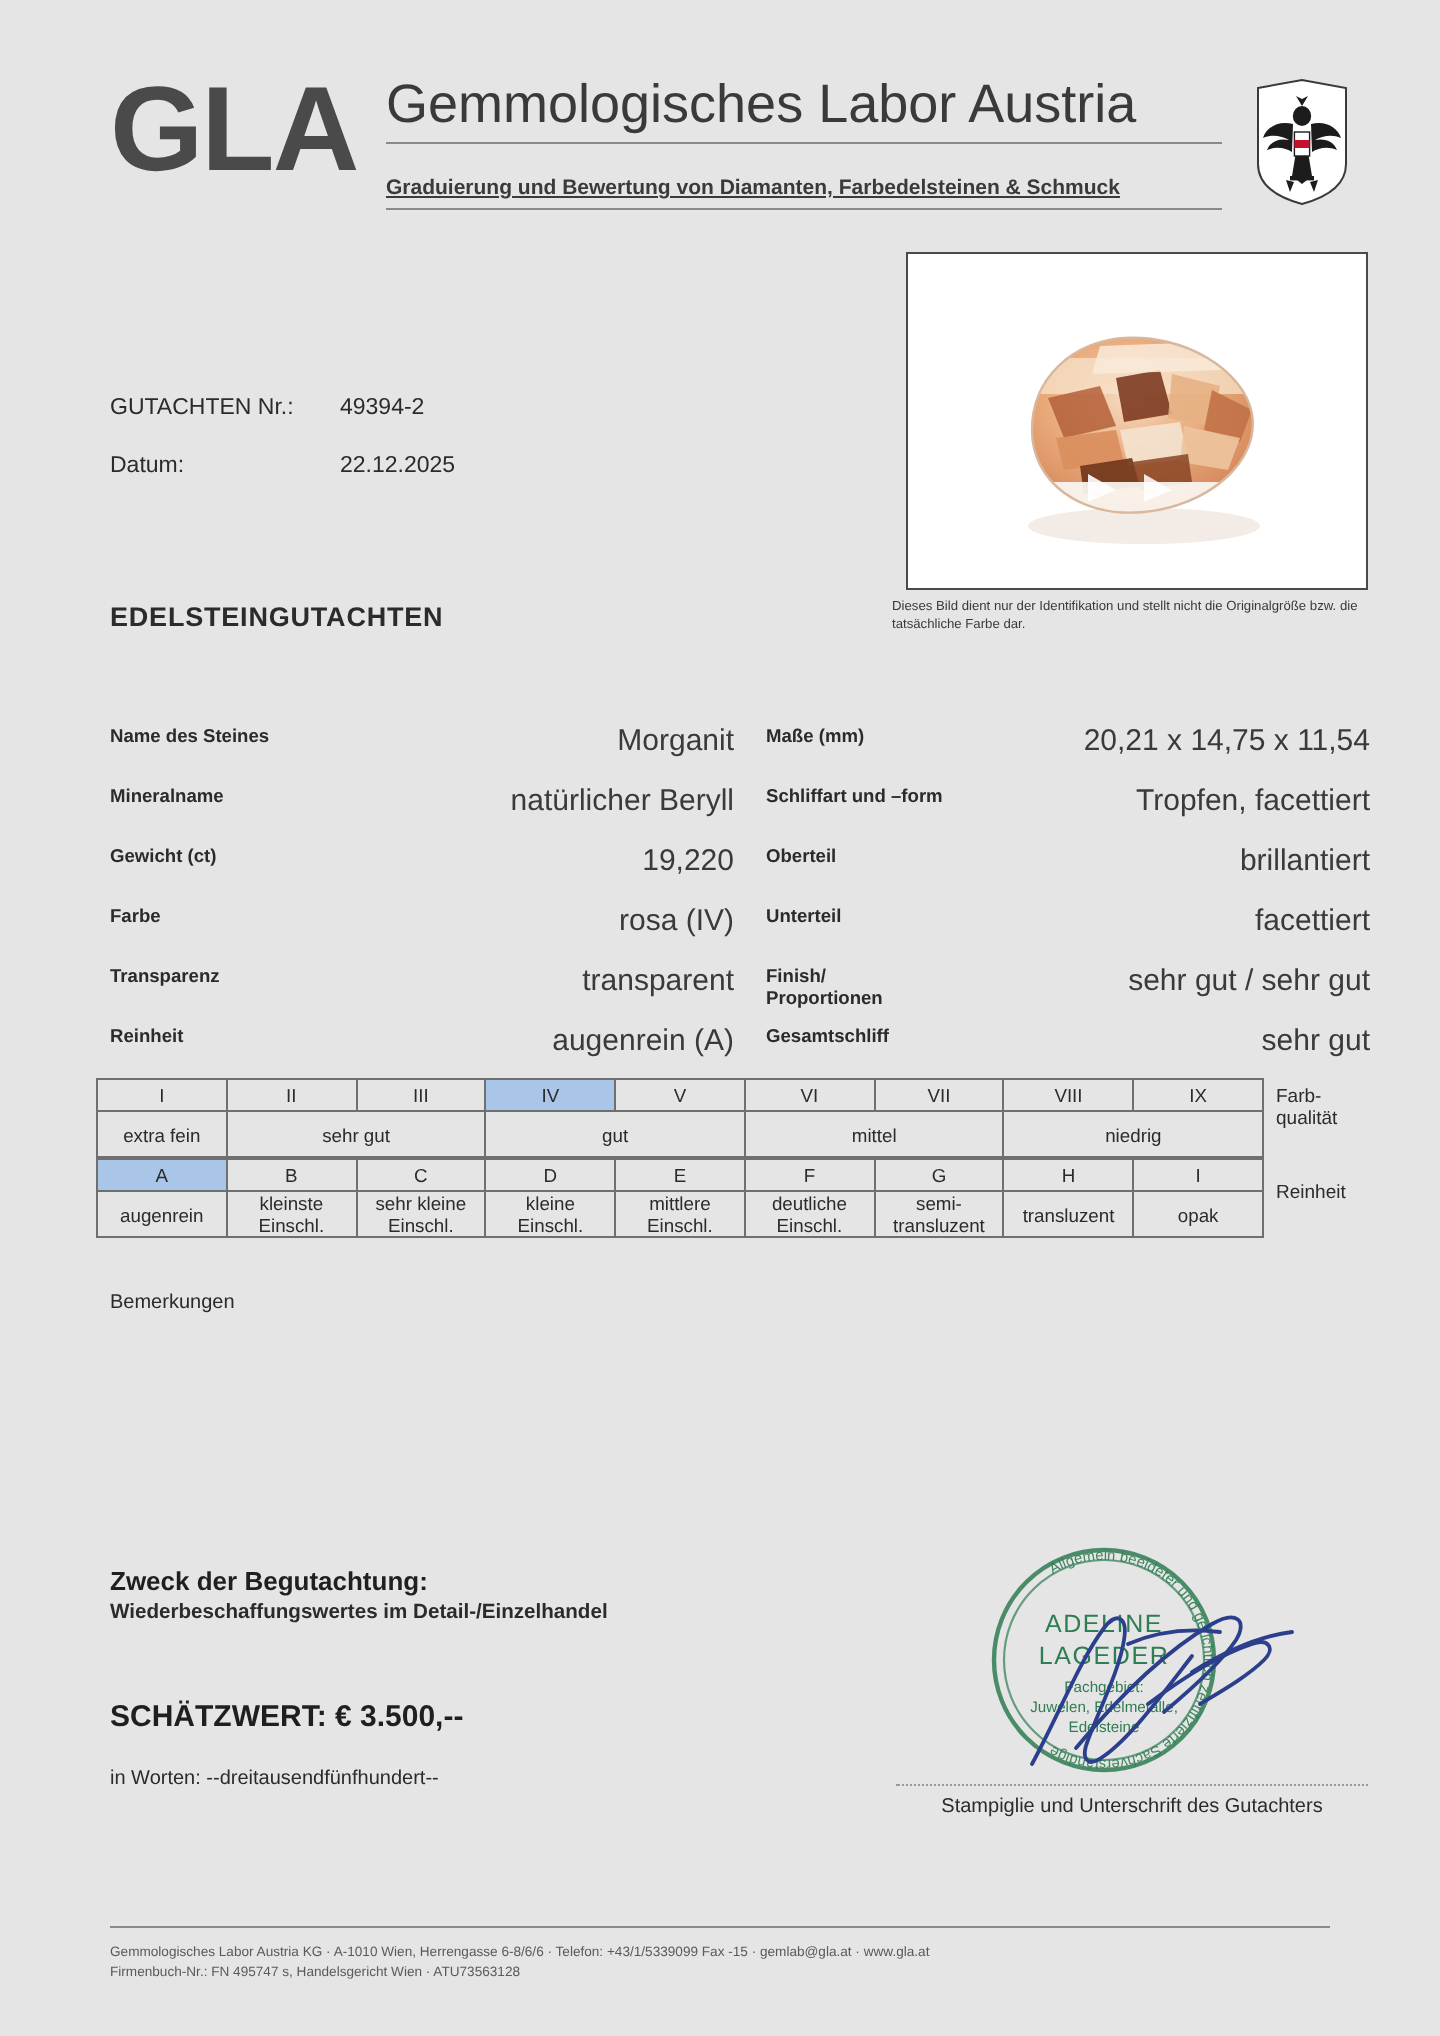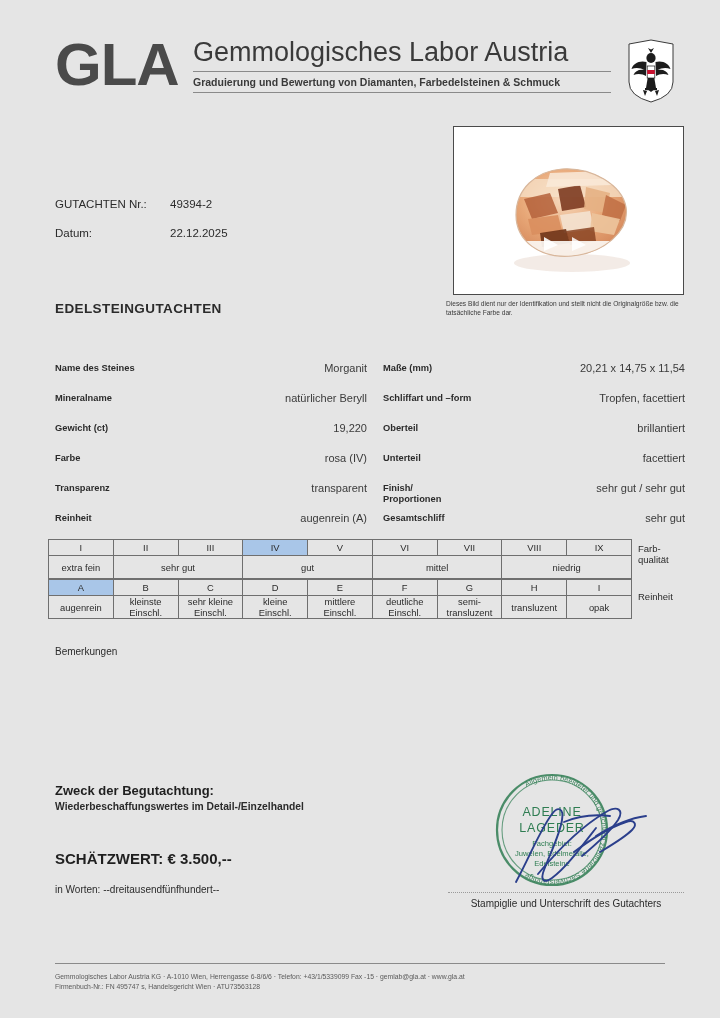--- a/index.html
+++ b/index.html
@@ -55,23 +55,24 @@
   }
   .rule-top {
     height: 1px;
     background: #8a8a8a;
     margin-top: 3px;
     width: 418px;
   }
   .lab-sub {
     font-size: 10.5px;
     color: #3a3a3a;
-    margin-top: 4px;
+    margin-top: 16px;
     white-space: nowrap;
     font-weight: bold;
+    text-decoration: underline;
   }
   .rule-bot {
     height: 1px;
     background: #8a8a8a;
     margin-top: 4px;
     width: 418px;
   }
 
   .emblem {
     position: absolute;
@@ -155,21 +156,21 @@
     height: 30px;
   }
   .prop-label {
     font-weight: bold;
     font-size: 9.3px;
     color: #2b2b2b;
     line-height: 11px;
     padding-top: 1px;
   }
   .prop-value {
-    font-size: 11px;
+    font-size: 15px;
     color: #3a3a3a;
     text-align: right;
     padding-top: 0px;
   }
   .prop-col.left .prop-value { padding-right: 0px; }
   .prop-col.right .prop-label { padding-left: 0px; }
   .prop-col.right { margin-left: 0px; }
   .prop-col.right .prop-row { padding-left: 10px; }
 
   

